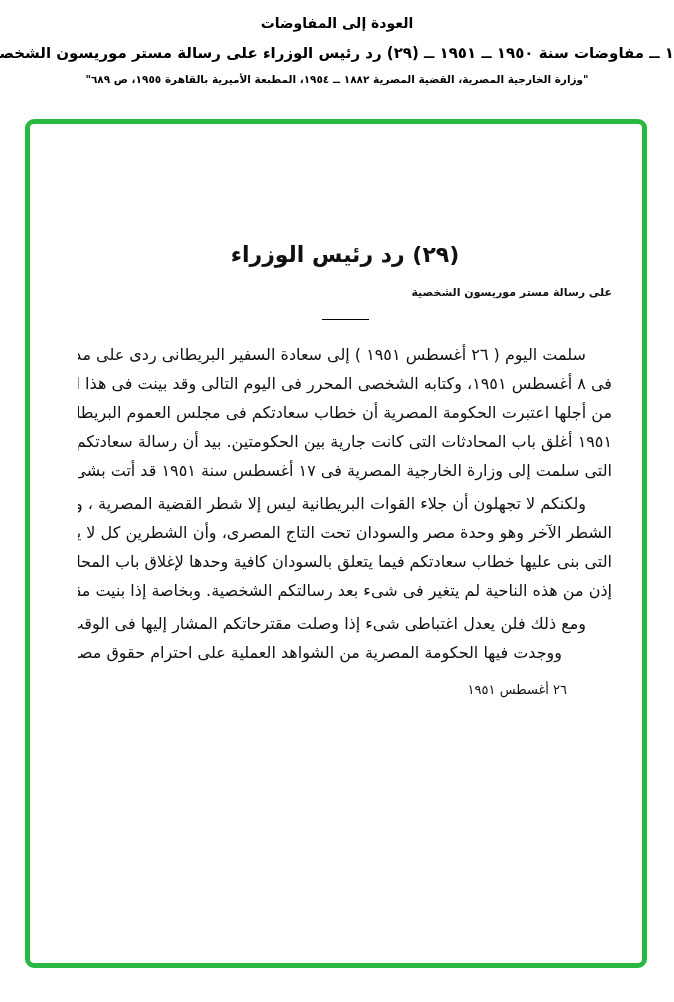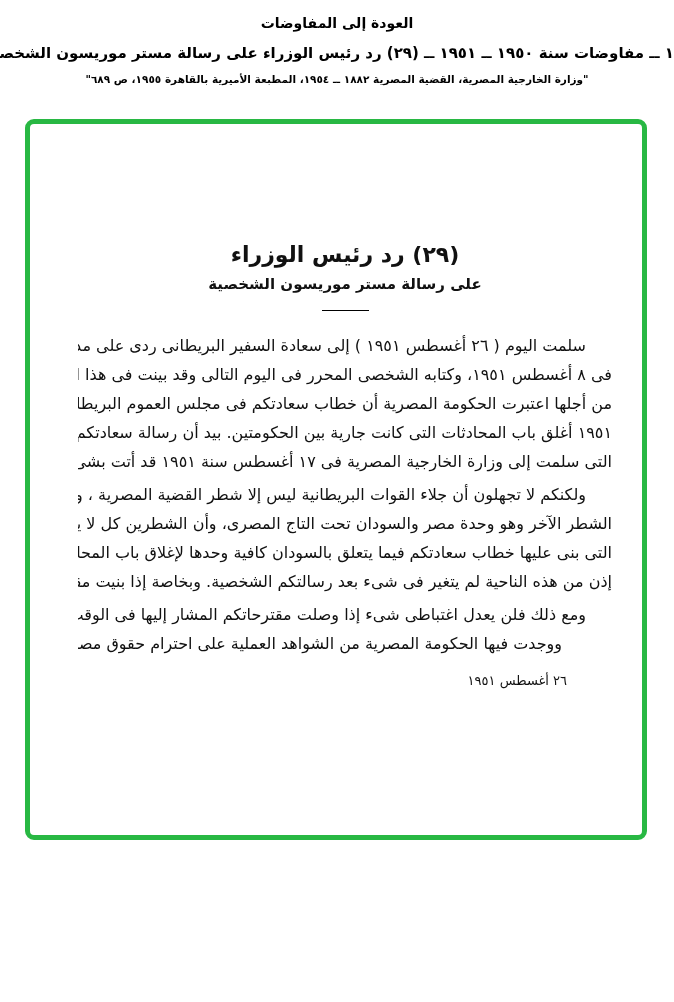--- a/index.html
+++ b/index.html
@@ -44,21 +44,21 @@
     margin-top: 9px;
     white-space: nowrap;
   }
 
   
   .frame {
     position: absolute;
     left: 25px;
     top: 119px;
     width: 622px;
-    height: 721px;
+    height: 849px;
     box-sizing: border-box;
     border: 5px solid #28b843;
     border-radius: 9px;
     background: #fff;
   }
 
   
   .doc {
     direction: rtl;
     padding: 0 30px 0 48px;
@@ -66,23 +66,23 @@
   .doc-title {
     margin-top: 118px;
     text-align: center;
     font-size: 22px;
     font-weight: bold;
     line-height: 26px;
     letter-spacing: 0.5px;
     white-space: nowrap;
   }
   .doc-subtitle {
-    margin-top: 7px;
-    text-align: center;
-    font-size: 15px;
+    margin-top: 16px;
+    text-align: right;
+    font-size: 11px;
     font-weight: bold;
     line-height: 18px;
     white-space: nowrap;
   }
   .divider {
     width: 47px;
     height: 0;
     border-top: 1.5px solid #000;
     margin: 17px auto 0 auto;
   }

